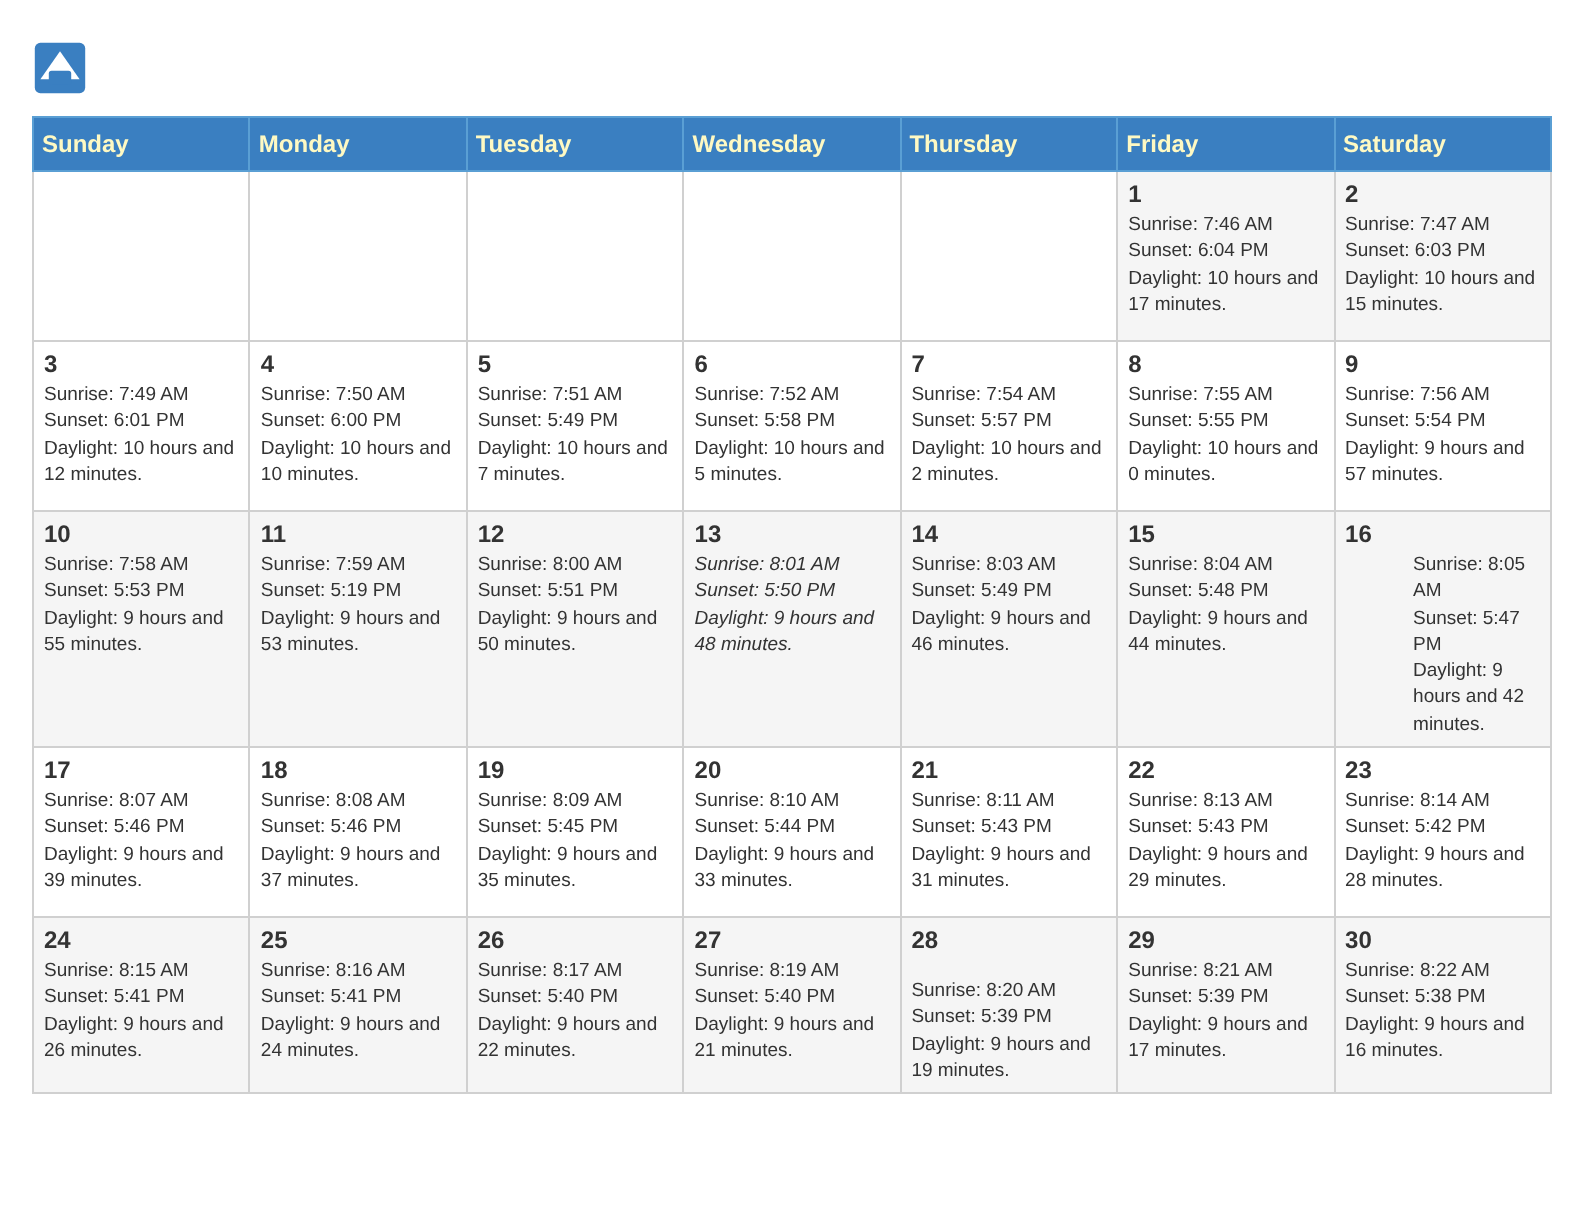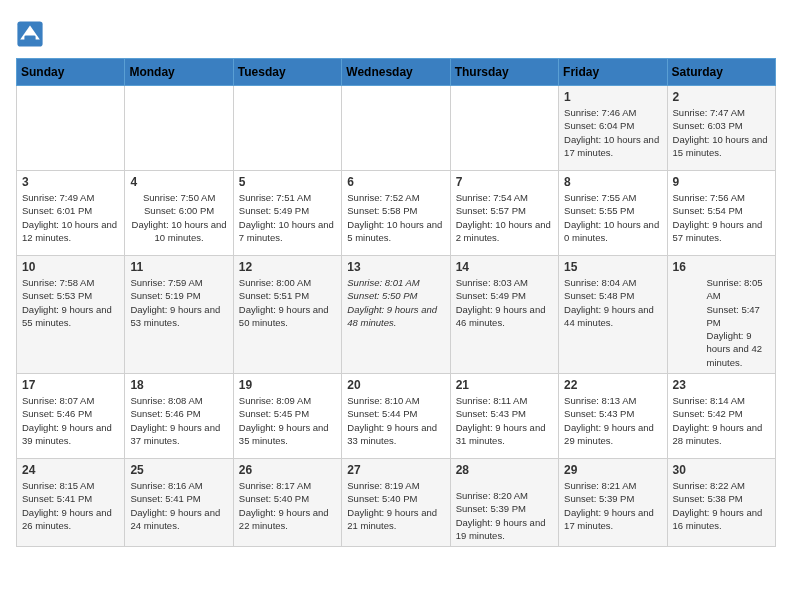--- a/index.html
+++ b/index.html
@@ -55,21 +55,21 @@
     }
     table {
       width: 100%;
       border-collapse: collapse;
       table-layout: fixed;
     }
     thead tr {
       background-color: #3a7fc1;
     }
     thead th {
-      color: #000000;
+      color: #fef9c3;
       font-size: 12px;
       font-weight: bold;
       padding: 6px 4px;
       text-align: left;
       border: 1px solid #5a9fd4;
     }
     tbody tr {
       vertical-align: top;
     }
     tbody td {
@@ -153,21 +153,21 @@
       </tr>
       <tr>
         <td>
           <span class="day-num">3</span>
           <div class="cell-info" style="white-space: pre-line;">Sunrise: 7:49 AM
 Sunset: 6:01 PM
 Daylight: 10 hours and 12 minutes.</div>
         </td>
         <td>
           <span class="day-num">4</span>
-          <div class="cell-info" style="white-space: pre-line; text-align: center;">Sunrise: 7:50 AM
+          <div class="cell-info" style="white-space: pre-line;">Sunrise: 7:50 AM
 Sunset: 6:00 PM
 Daylight: 10 hours and 10 minutes.</div>
         </td>
         <td>
           <span class="day-num">5</span>
           <div class="cell-info" style="white-space: pre-line;">Sunrise: 7:51 AM
 Sunset: 5:49 PM
 Daylight: 10 hours and 7 minutes.</div>
         </td>
         <td>

